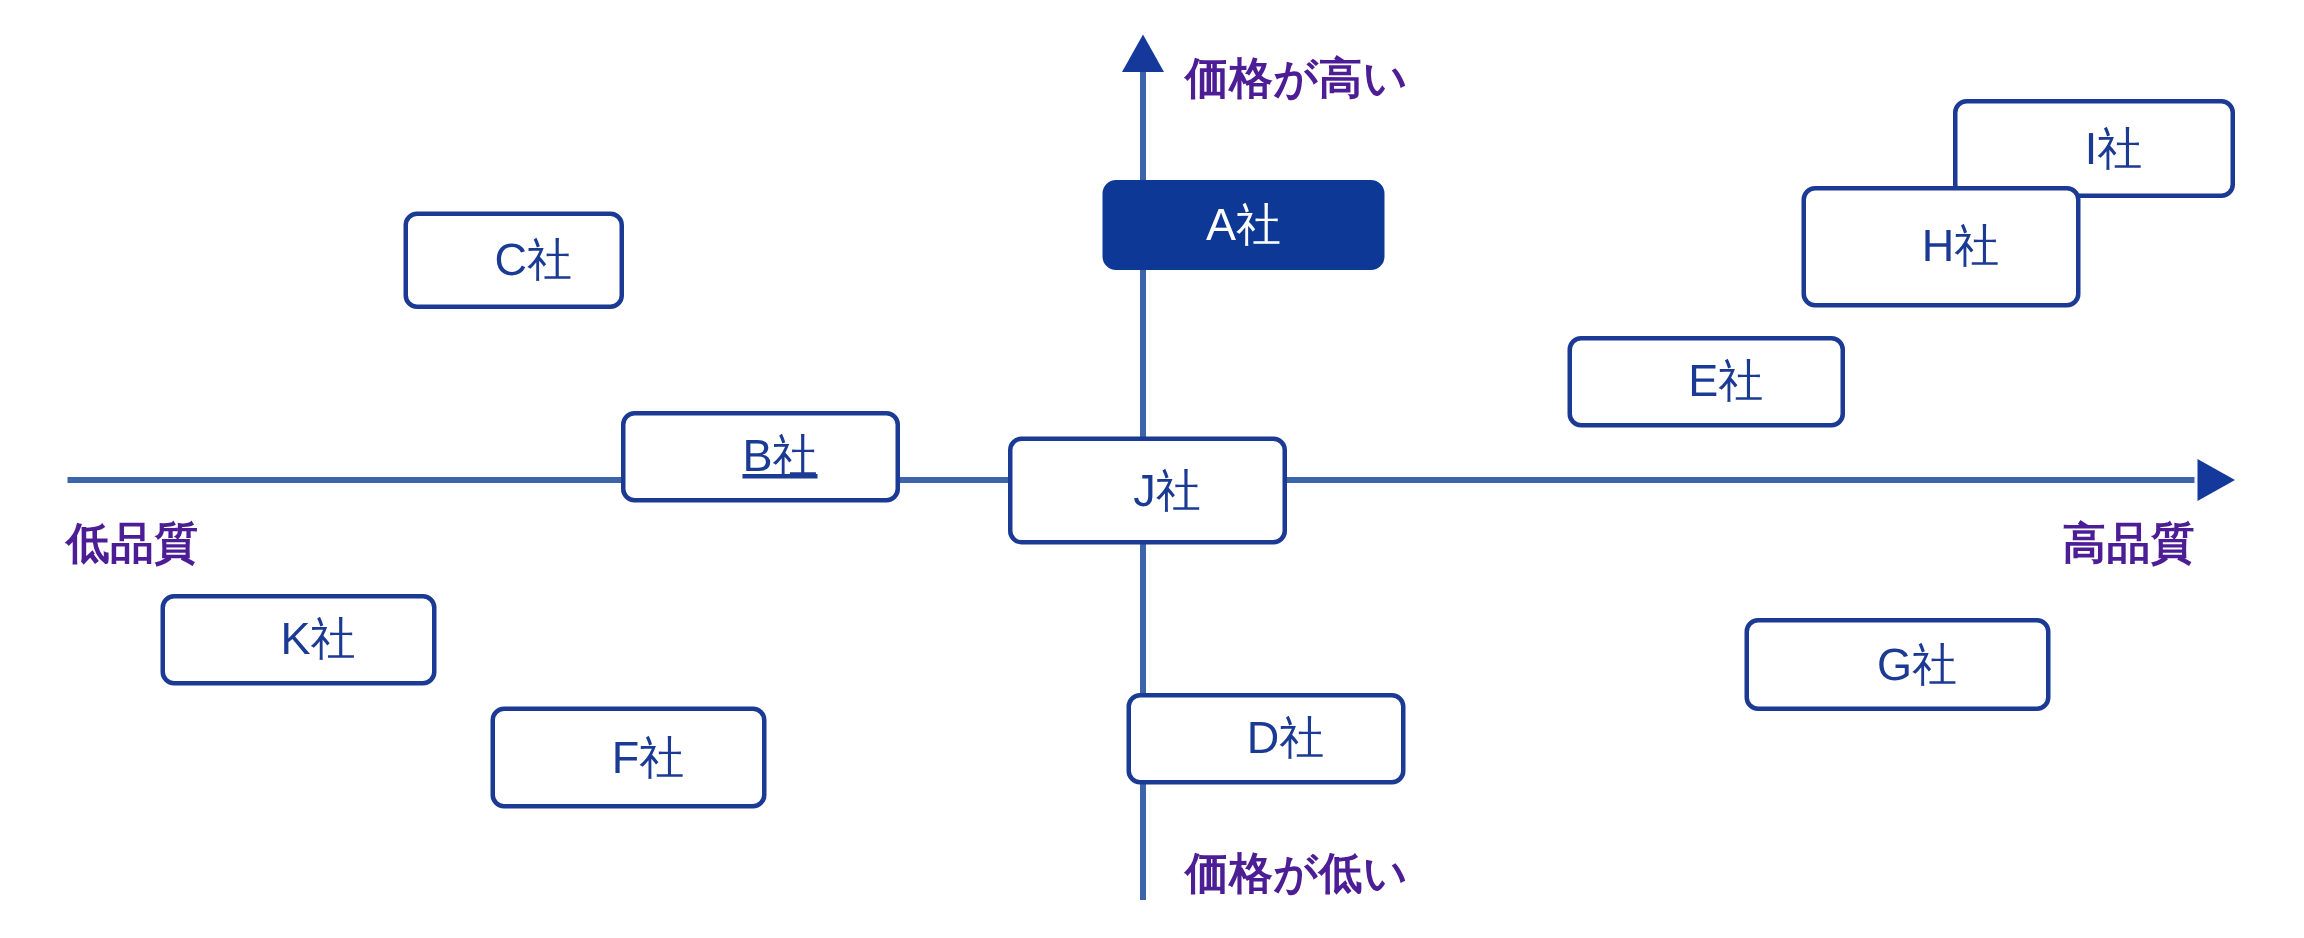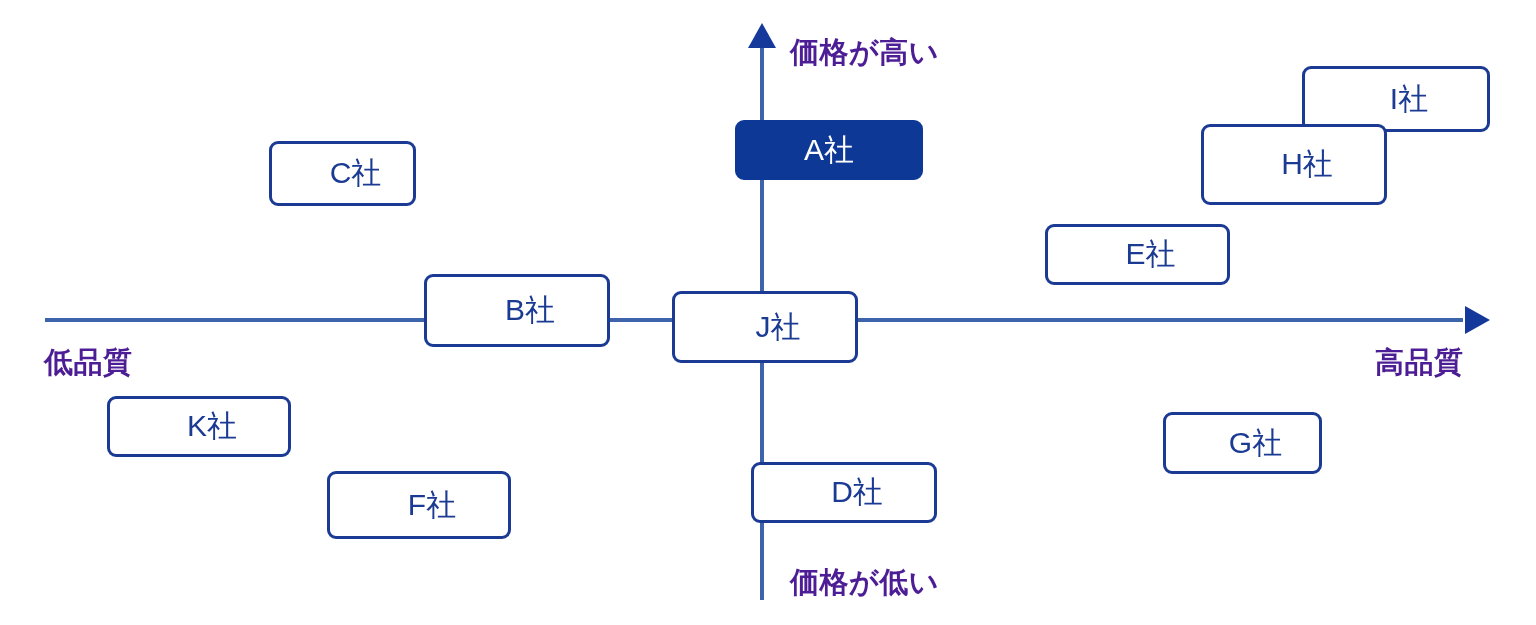--- a/index.html
+++ b/index.html
@@ -121,30 +121,30 @@
       </div>
       <div class="box" style="left: 1302px; top: 66px; width: 188px; height: 66px; z-index: 4;">
         <span class="box-label">I社</span>
       </div>
       <div class="box" style="left: 1201px; top: 124px; width: 186px; height: 81px; z-index: 5;">
         <span class="box-label">H社</span>
       </div>
       <div class="box" style="left: 1045px; top: 224px; width: 185px; height: 61px; z-index: 3;">
         <span class="box-label">E社</span>
       </div>
-      <div class="box" style="left: 424px; top: 274px; width: 186px; height: 73px; z-index: 7;">
+      <div class="box" style="left: 414px; top: 274px; width: 186px; height: 61px; z-index: 7; text-decoration: underline;">
         <span class="box-label">B社</span>
       </div>
       <div class="box" style="left: 672px; top: 291px; width: 186px; height: 72px; z-index: 7;">
         <span class="box-label">J社</span>
       </div>
       <div class="box" style="left: 107px; top: 396px; width: 184px; height: 61px; z-index: 3;">
         <span class="box-label">K社</span>
       </div>
-      <div class="box" style="left: 1163px; top: 412px; width: 159px; height: 62px; z-index: 3;">
+      <div class="box" style="left: 1163px; top: 412px; width: 204px; height: 62px; z-index: 3;">
         <span class="box-label">G社</span>
       </div>
       <div class="box" style="left: 751px; top: 462px; width: 186px; height: 61px; z-index: 7;">
         <span class="box-label">D社</span>
       </div>
       <div class="box" style="left: 327px; top: 471px; width: 184px; height: 68px; z-index: 3;">
         <span class="box-label">F社</span>
       </div>
     </div>
 

